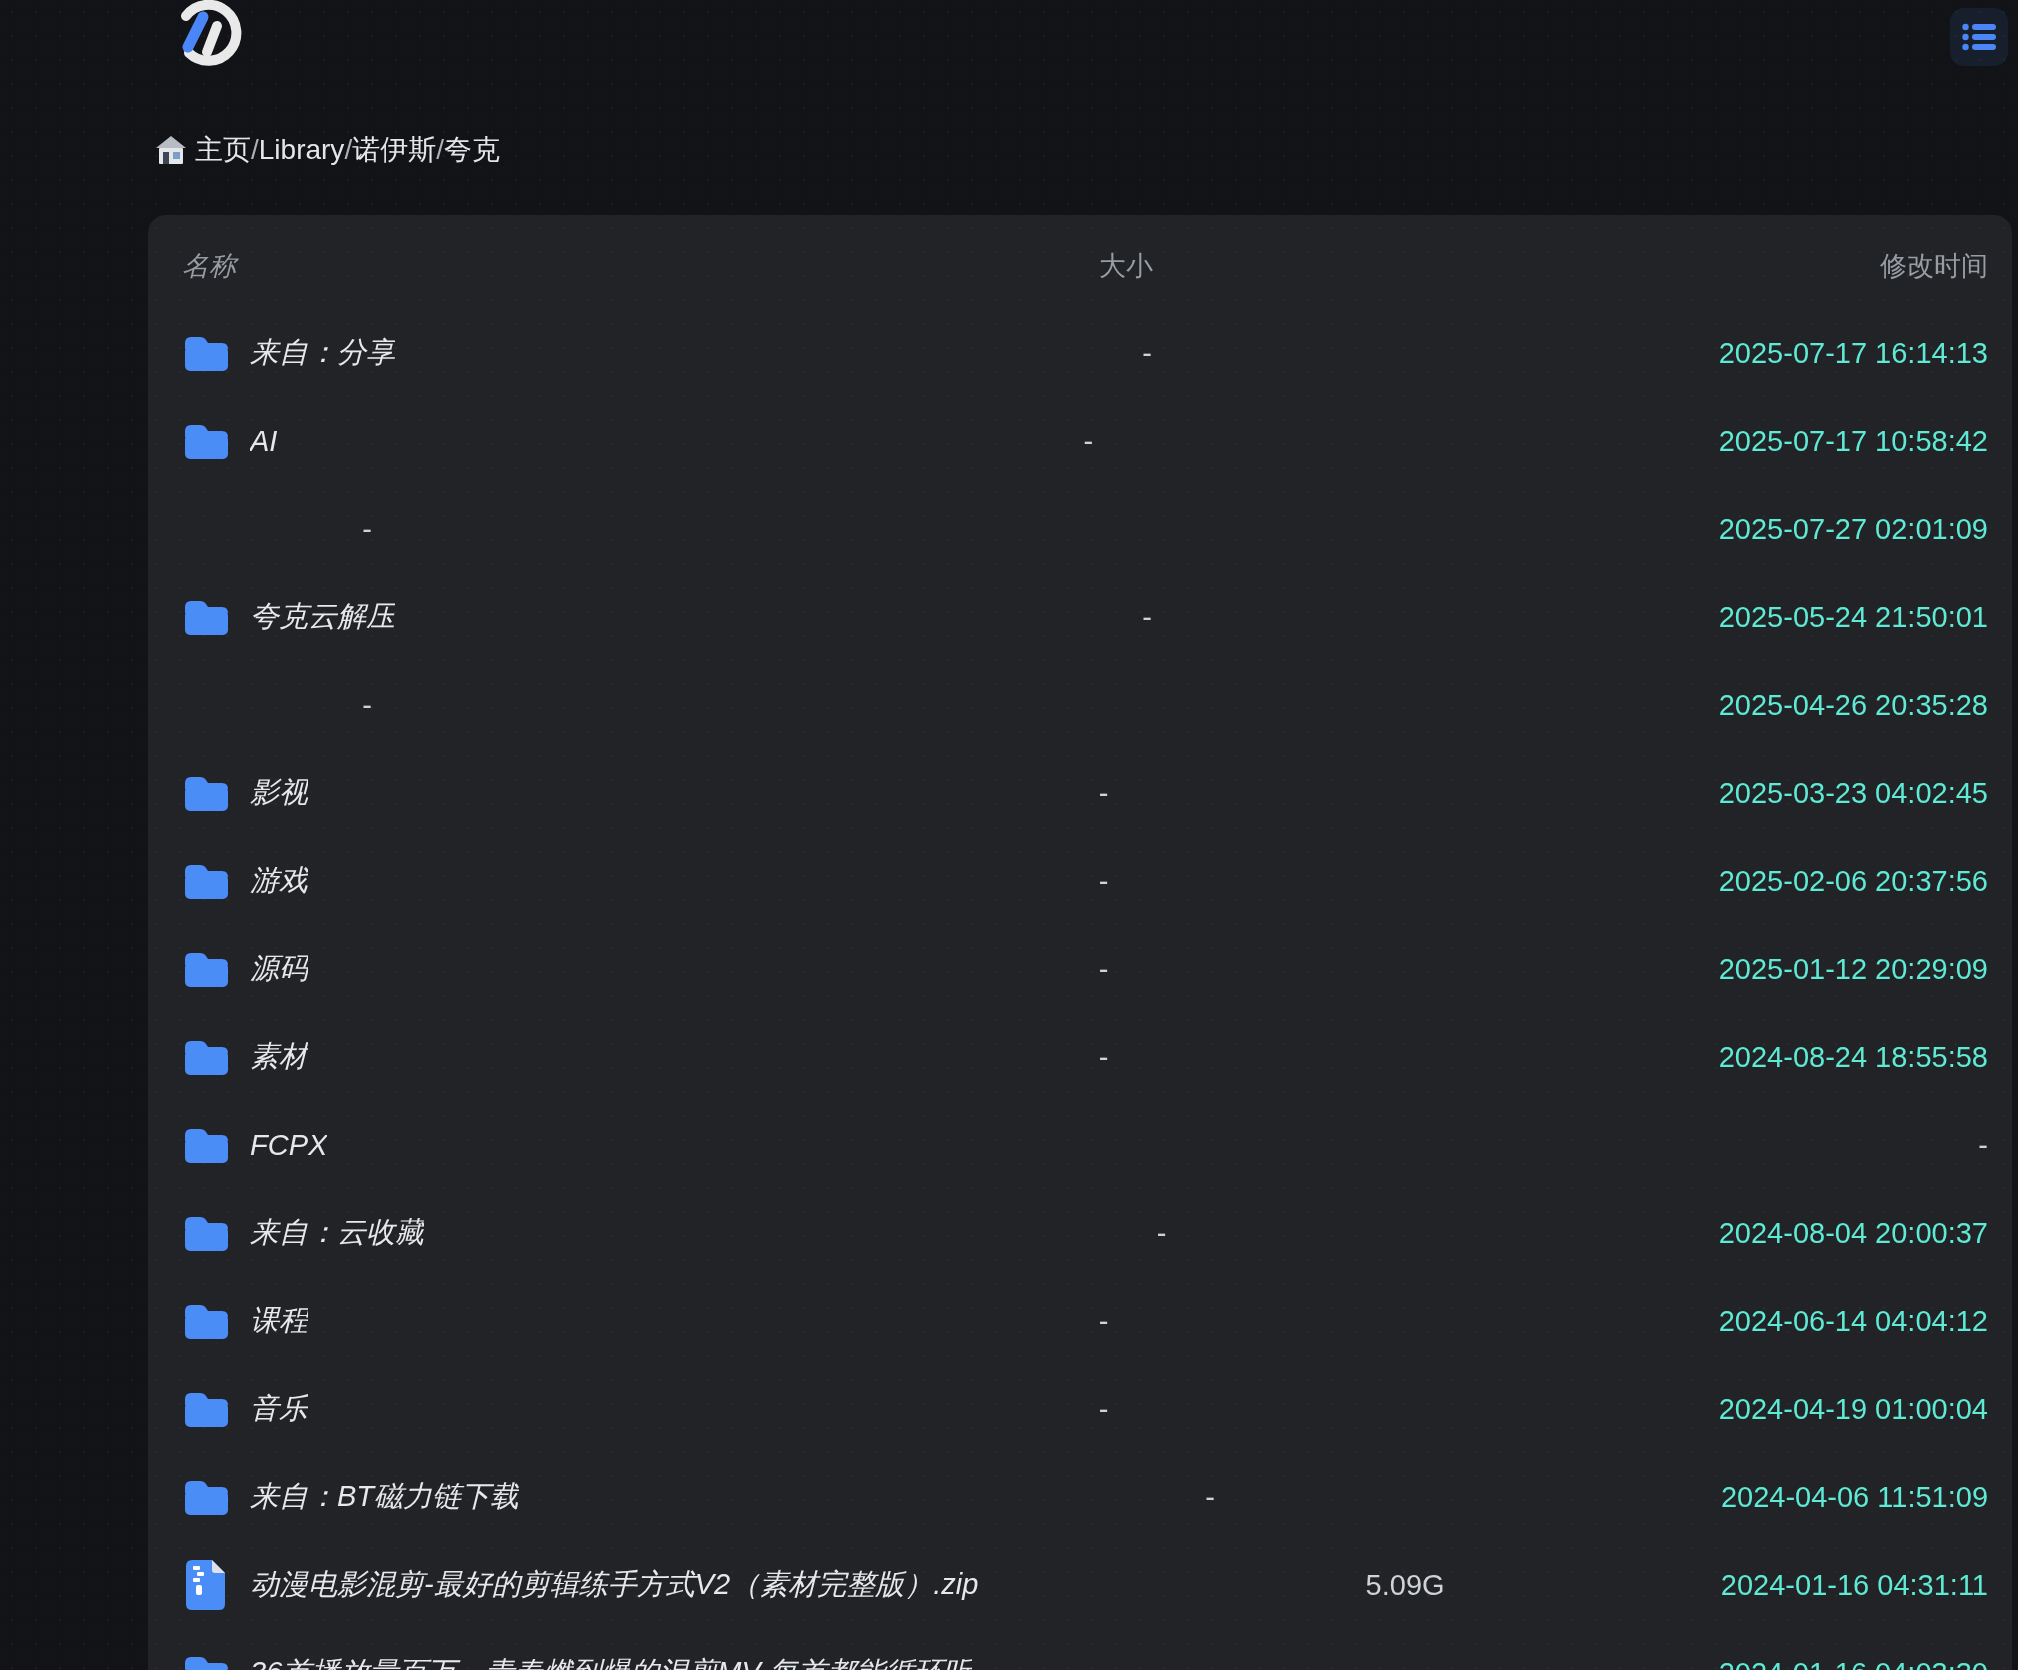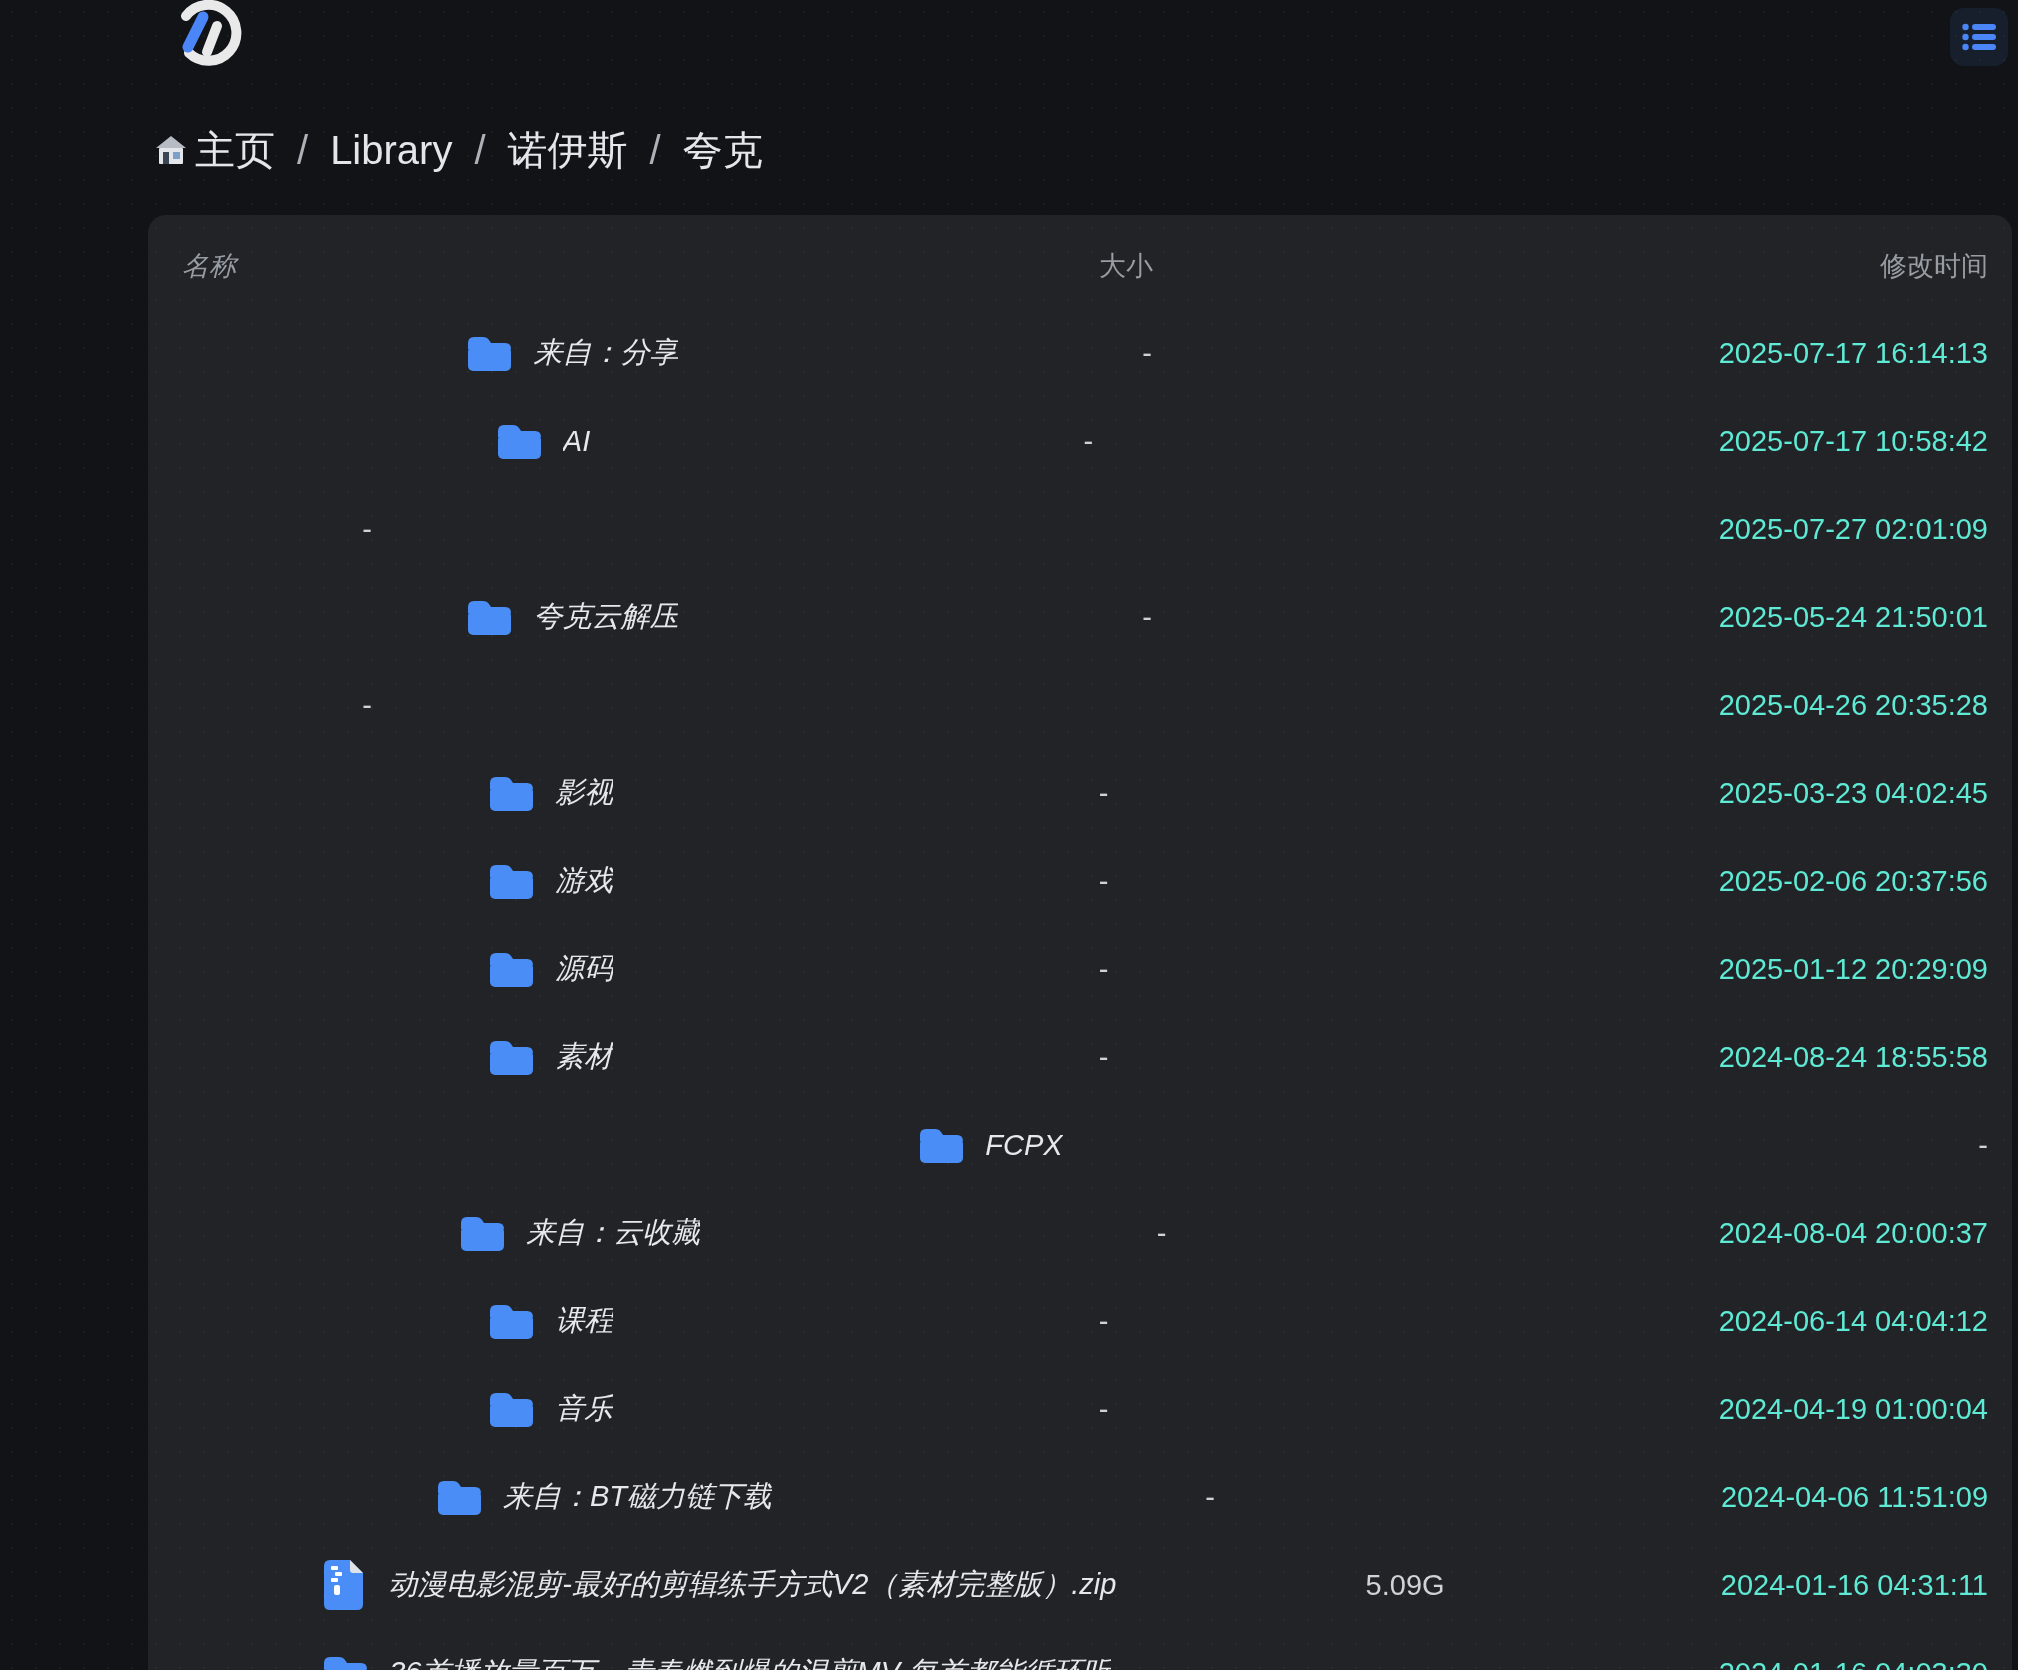--- a/index.html
+++ b/index.html
@@ -22,22 +22,22 @@
   .view-btn {
     position:absolute; top:8px; right:10px; width:58px; height:58px;
     border-radius:14px; background:rgba(74,134,247,0.10);
     display:flex; align-items:center; justify-content:center; cursor:pointer;
   }
   .view-btn svg { width:34px; height:30px; }
 
   
   .breadcrumb {
     position:absolute; left:155px; top:126px; height:48px;
-    display:flex; align-items:center; gap:22px;
-    font-size:40px; color:#e4e6e9;
+    display:flex; align-items:center; 
+    font-size:28px; color:#e4e6e9;
   }
   .crumb { display:flex; align-items:center; gap:6px; cursor:pointer; white-space:nowrap; }
   .crumb.current { cursor:default; }
   .crumb-sep { color:#aeb2b8; }
   .home-ico { width:32px; height:32px; margin-right:2px; }
 
   
   .panel {
     position:absolute; left:148px; top:215px; width:1864px; height:1600px;
     background:rgba(255,255,255,0.07);
@@ -51,21 +51,21 @@
   .col-name { flex:1 1 auto; min-width:0;font-style:italic; }
   .col-size { width:190px; text-align:right; flex:0 0 auto; }
   .col-time { flex:1 0 auto; text-align:right; }
   .thead .col { cursor:pointer; }
 
   .rows { display:block; }
   .frow {
     display:flex; align-items:center; height:88px; cursor:pointer;
     font-size:29px;
   }
-  .frow .col-name { display:flex; align-items:center; gap:22px; color:#e6e8ea;justify-content:center; }
+  .frow .col-name { display:flex; align-items:center; gap:22px; color:#e6e8ea; }
   .frow .col-size { color:#cfd2d6; font-size:29px; }
   .frow .col-time { color:#5eead4; }
   .file-ico { width:46px; height:44px; flex:0 0 auto; display:flex; align-items:center; justify-content:center; }
   .file-ico svg { display:block; }
   .fname { white-space:nowrap; overflow:hidden; text-overflow:ellipsis; }
 </style>
 </head>
 <body>
 
 <div class="logo">

